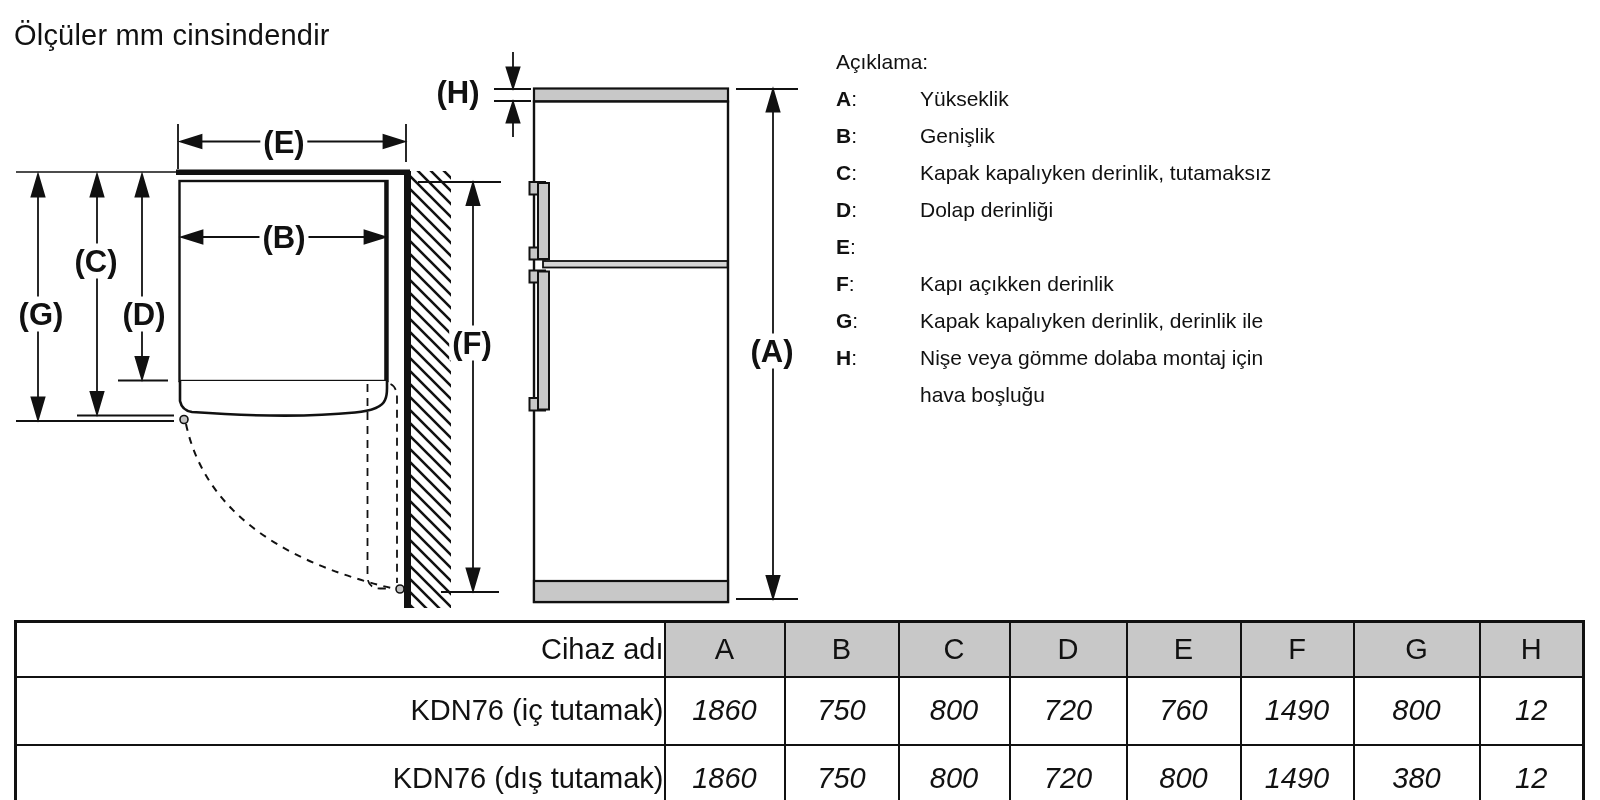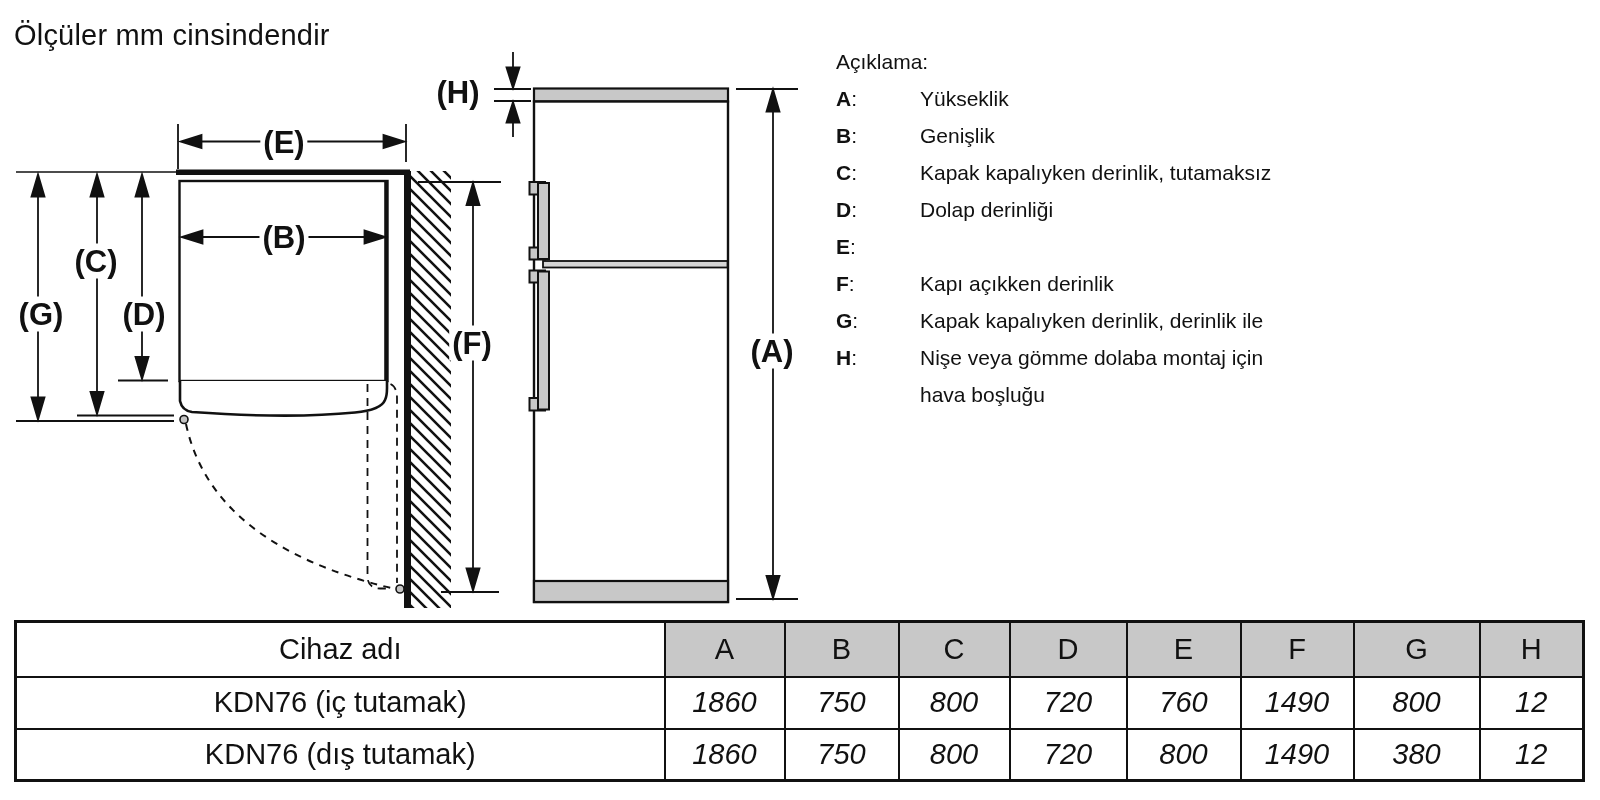--- a/index.html
+++ b/index.html
@@ -27,26 +27,26 @@
   .legend-row { display:flex; align-items:flex-start; }
   .legend-keybox { flex:0 0 45px; width:45px; }
   .legend-key { font-weight:bold; }
   .legend-text { white-space:pre-line;margin-left:39px; }
   table.dims {
     position:absolute; left:14px; top:620px;
     border-collapse:collapse; table-layout:fixed;
     font-size:29px; border:3px solid #111;
   }
   table.dims th, table.dims td {
-    border:2px solid #111; padding:0; height:52px;
+    border:2px solid #111; padding:0; height:68px;
     font-weight:normal; vertical-align:middle; overflow:hidden;
   }
   table.dims thead th { height:55px; }
   th.letter-cell { background:#c8c8c8; font-weight:bold; text-align:center; }
-  th.name-cell, td.name-cell { text-align:center; padding-left:13px; }
+  th.name-cell, td.name-cell { text-align:right; padding-left:13px; }
   td.value-cell { text-align:center;font-style:italic; }
 </style>
 </head>
 <body>
 
 <div class="title">Ölçüler mm cinsindendir</div>
 
 <svg id="diagram-svg" width="830" height="616" viewBox="0 0 830 616">
   <defs>
     <pattern id="hatch" patternUnits="userSpaceOnUse" width="13" height="13">

